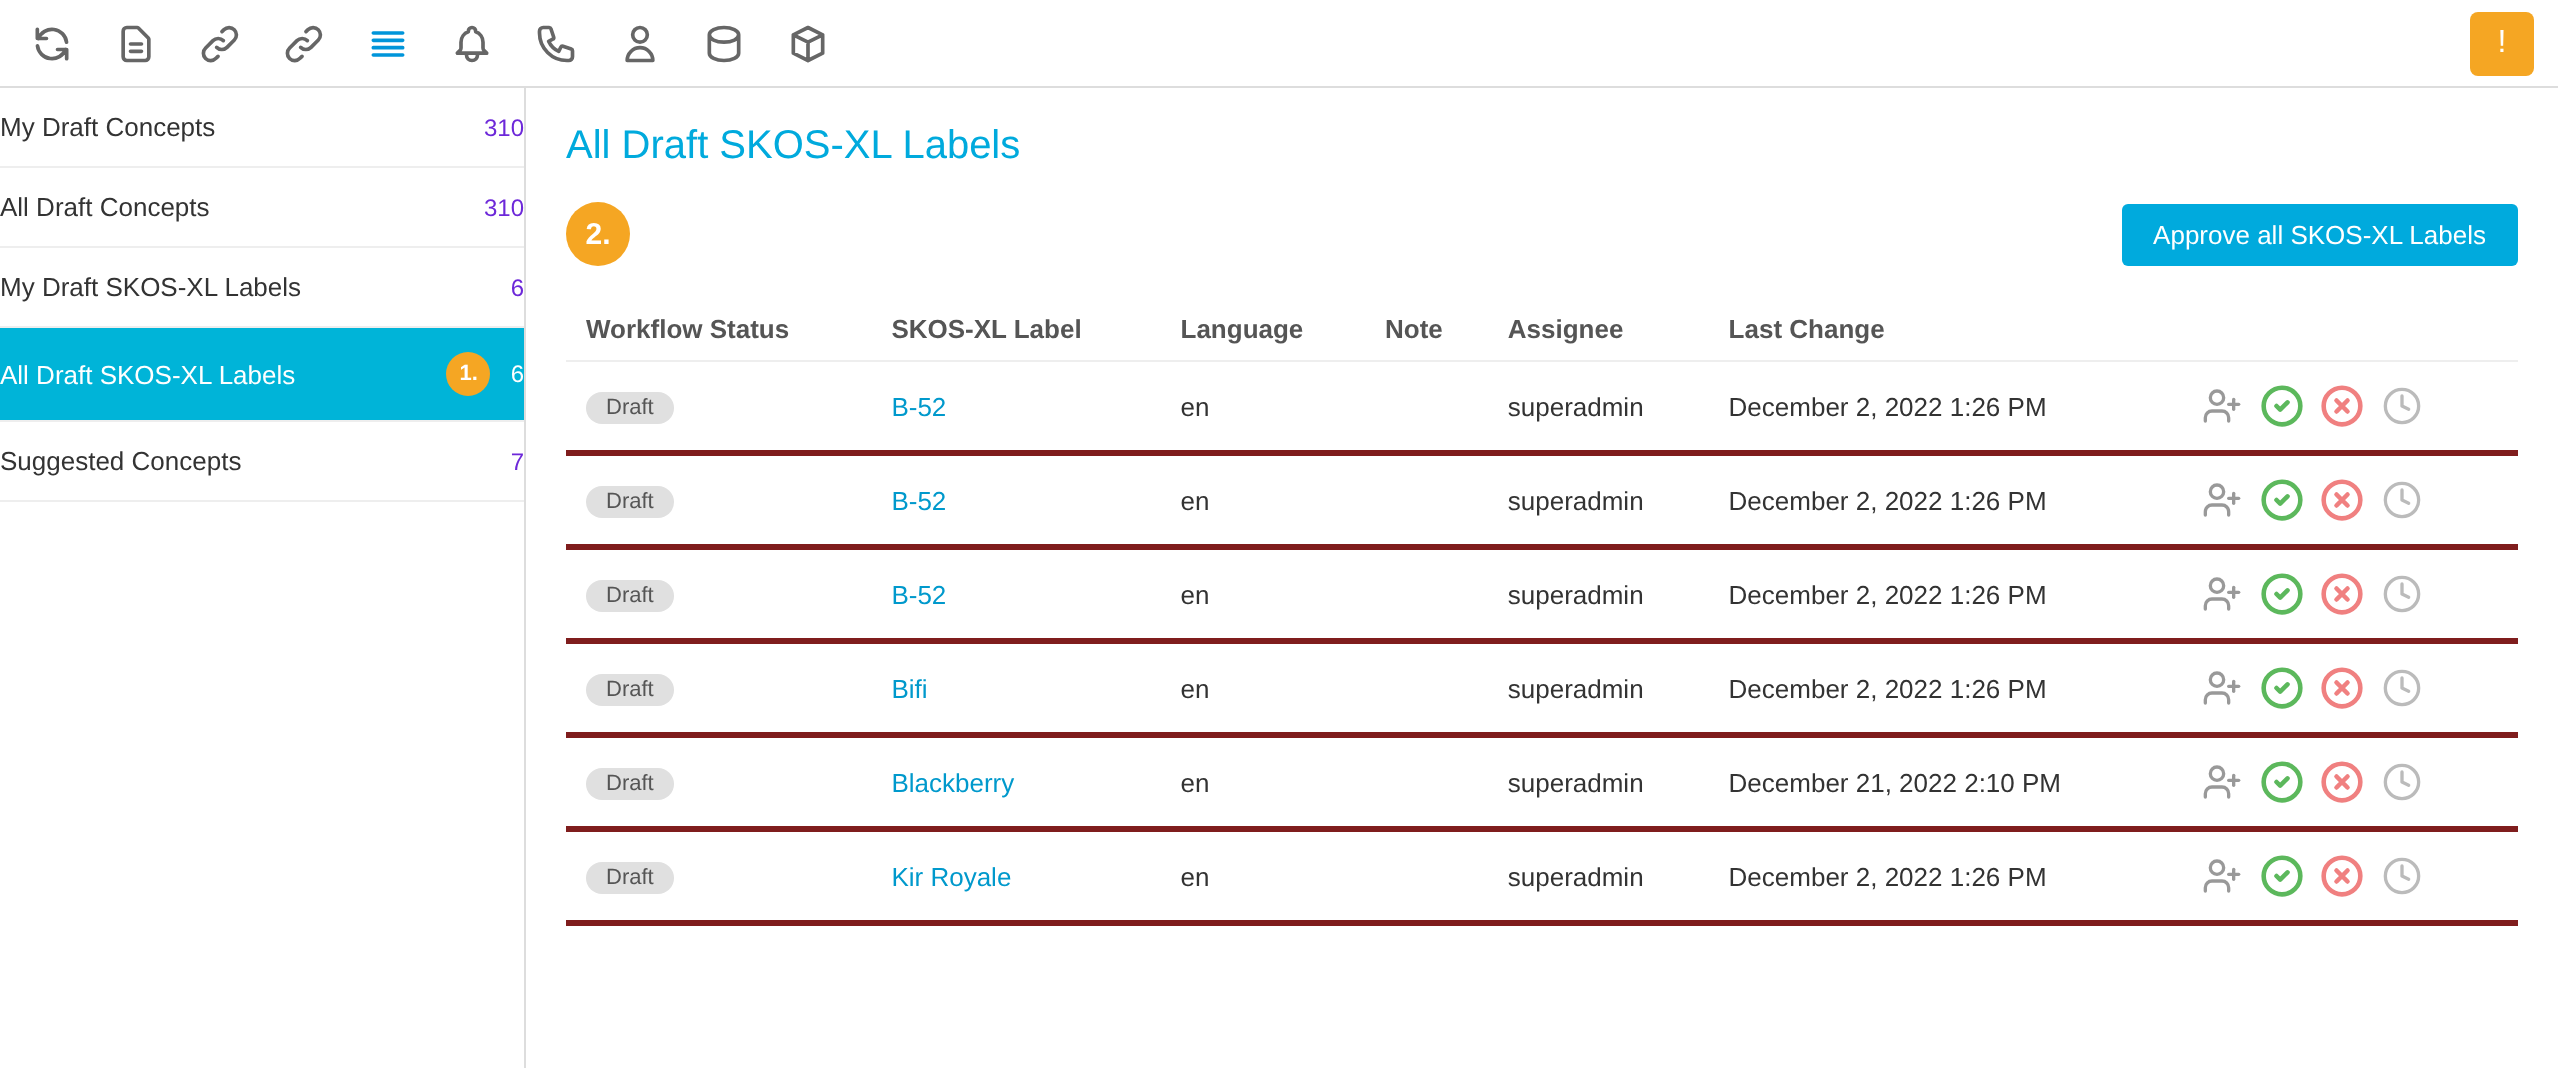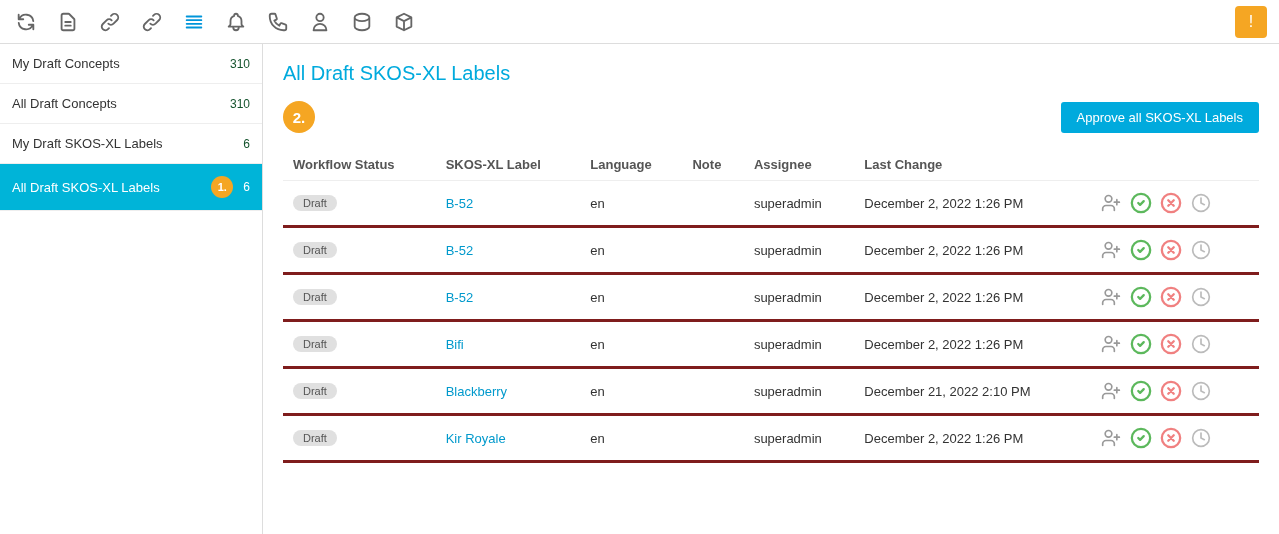--- a/index.html
+++ b/index.html
@@ -44,33 +44,33 @@
       width: 263px;
       border-right: 1px solid #ddd;
       background: #fff;
       flex-shrink: 0;
       overflow-y: auto;
     }
     .sidebar-item {
       display: flex;
       align-items: center;
       justify-content: space-between;
-      padding: 12px 12px;
+      padding: 12px 0;
       border-bottom: 1px solid #eee;
       cursor: pointer;
       font-size: 13px;
       color: #333;
     }
     .sidebar-item.active {
       background: #00b4d8;
       color: #fff;
     }
     .sidebar-item .count {
       font-size: 12px;
-      color: #14532d;
+      color: #6d28d9;
     }
     .sidebar-item.active .count {
       color: #fff;
     }
     .sidebar-item .badge-orange {
       background: #f5a623;
       color: white;
       border-radius: 50%;
       width: 22px; height: 22px;
       display: flex; align-items: center; justify-content: center;
@@ -255,20 +255,24 @@
       <span class="count">6</span>
     </div>
     <div class="sidebar-item active">
       <span>All Draft SKOS-XL Labels</span>
       <div class="right-section">
         <div class="badge-orange">
           <span>1.</span>
         </div>
         <span class="count">6</span>
       </div>
+    </div>
+    <div class="sidebar-item">
+      <span>Suggested Concepts</span>
+      <span class="count">7</span>
     </div>
   </div>
 
   <div class="content">
     <h1 class="content-title">All Draft SKOS-XL Labels</h1>
 
     <div class="top-bar">
       <div class="badge-number">2.</div>
       <button class="approve-btn">Approve all SKOS-XL Labels</button>
     </div>

